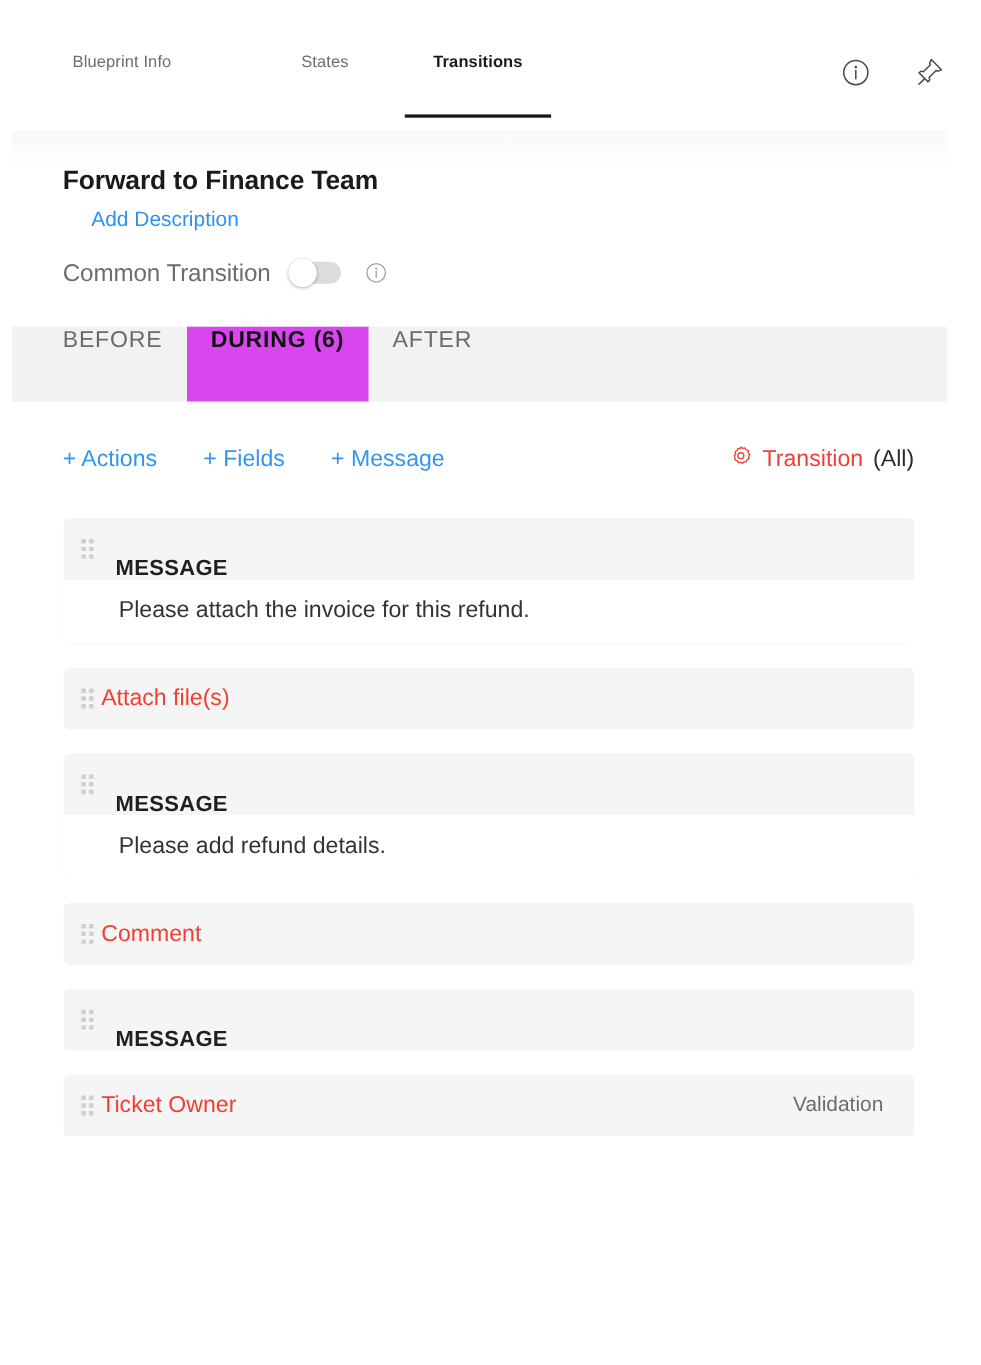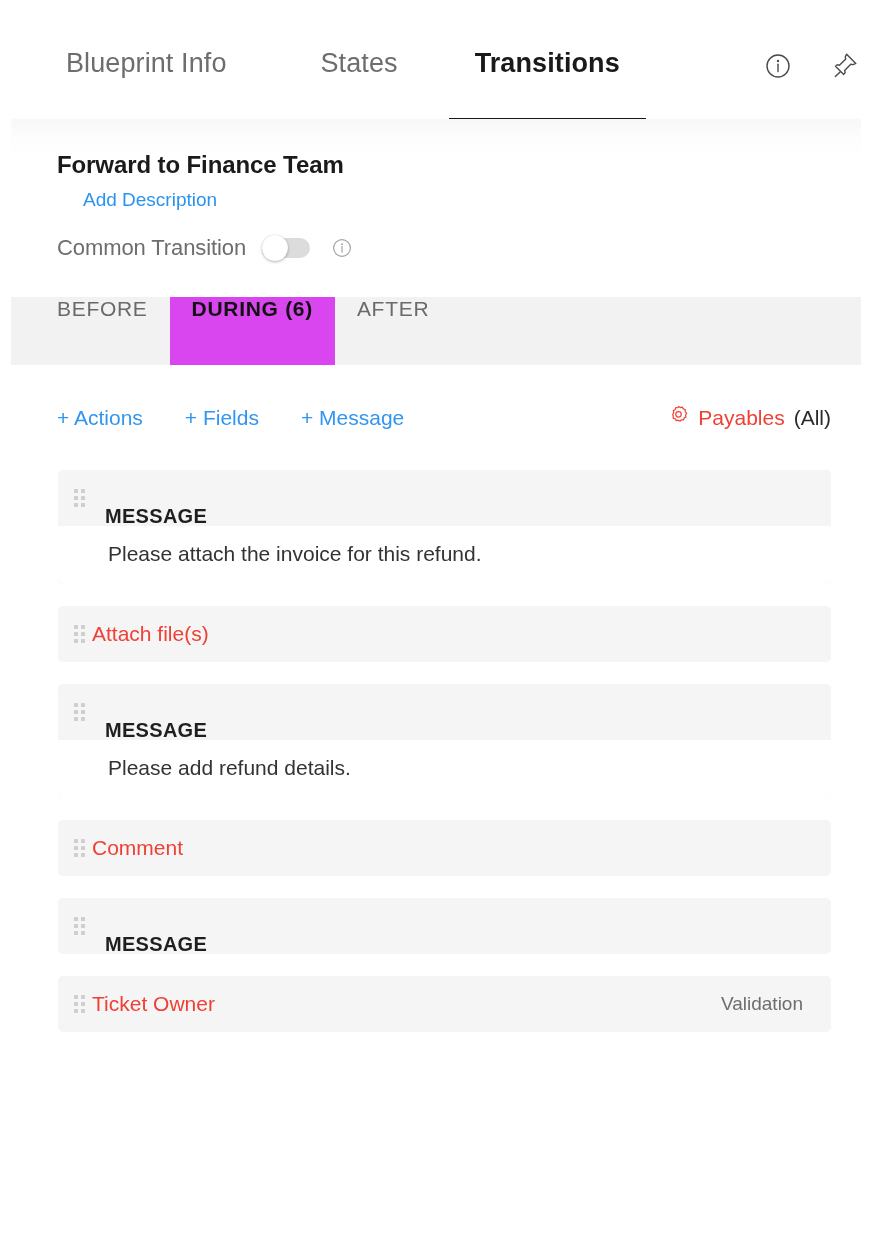--- a/index.html
+++ b/index.html
@@ -21,28 +21,28 @@
     display: flex;
     align-items: flex-start;
     padding-top: 48px;
   }
   .top-tabs {
     display: flex;
     align-items: flex-start;
   }
   .top-tab {
     position: relative;
-    font-size: 27px;
+    font-size: 15px;
     color: #6d6d6d;
     letter-spacing: 0.1px;
     white-space: nowrap;
     cursor: pointer;
   }
   .top-tab.tab-blueprint { margin-left: 66px; }
-  .top-tab.tab-states { margin-left: 94px; text-align: right; }
+  .top-tab.tab-states { margin-left: 118px; text-align: right; }
   .top-tab.tab-transitions { margin-left: 77px; }
   .top-tab.active {
     color: #1a1a1a;
     font-weight: bold;
   }
   .top-tab.active::after {
     content: "";
     position: absolute;
     left: -26px;
     right: -26px;
@@ -353,21 +353,21 @@
       <span class="link">+ Fields</span>
       <span class="link">+ Message</span>
 
       <div class="mandatory">
         <span>
           <svg width="21" height="21" viewBox="0 0 22 22" fill="none">
             <path d="M11 1.6l1.9 1.1 2.1-.5 1 1.9 2.1.6-.1 2.2 1.5 1.6-1.1 1.9.4 2.1-1.9 1-.6 2.1-2.2-.1-1.6 1.5-1.9-1.1-2.1.4-1-1.9-2.1-.6.1-2.2L4.9 9.9 6 8l-.4-2.1 1.9-1 .6-2.1 2.2.1L11 1.6z" stroke="#ef4035" stroke-width="1.25" stroke-linejoin="round"></path>
             <circle cx="11" cy="9.8" r="2.9" stroke="#ef4035" stroke-width="1.25"></circle>
           </svg>
         </span>
-        <span class="mandatory-text">Payables</span>
+        <span class="mandatory-text">Transition</span>
         <span class="mandatory-all">(All)</span>
       </div>
     </div>
 
     
     <div class="cards">
 
       <div class="card">
         <div class="card-head">
           <span class="drag">

